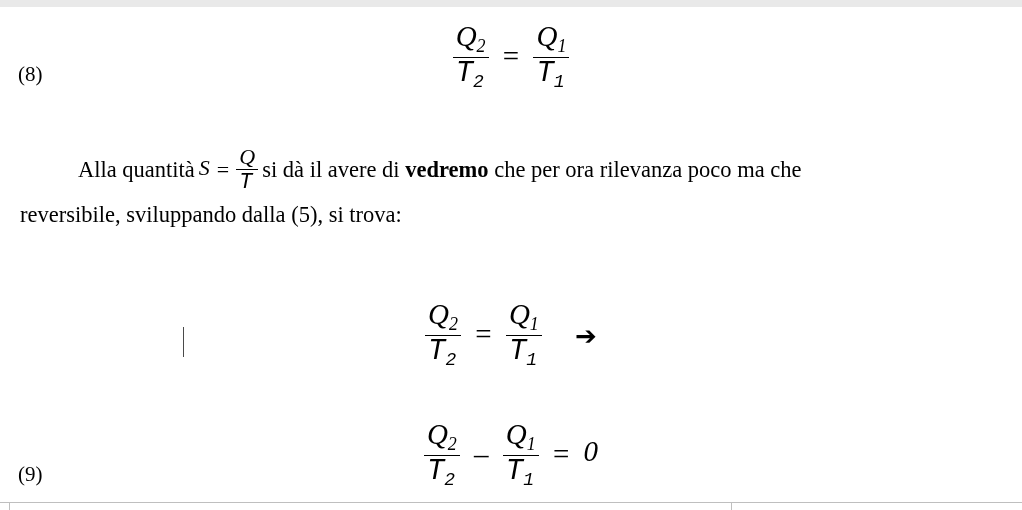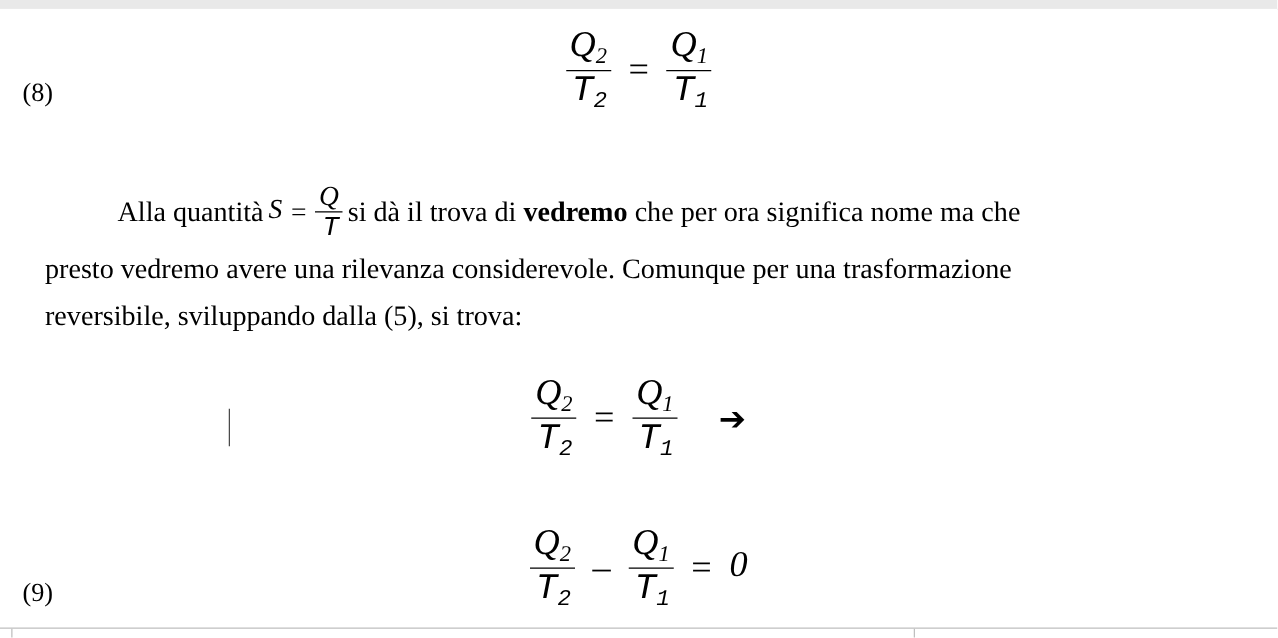--- a/index.html
+++ b/index.html
@@ -31,21 +31,21 @@
   }
   
   .math {
     font-family: "Liberation Serif", serif;
     font-style: italic;
     white-space: nowrap;
   }
   .frac {
     display: inline-block;
     vertical-align: middle;
-    text-align: right;
+    text-align: left;
     line-height: 1.05;
   }
   .frac .num {
     display: block;
     border-bottom: 1.4px solid #000;
     padding: 0 3px 1px 3px;
   }
   .frac .den {
     display: block;
     padding: 1px 3px 0 3px;
@@ -85,21 +85,20 @@
   }
   #eq8-body .frac { font-size: 29px; }
   
   #para {
     position: absolute;
     left: 20px;
     top: 140px;
     width: 965px;
     font-size: 22.5px;
     line-height: 38px;
-    margin-left: 16px;
   }
   #para .indent { display: inline-block; width: 58px; }
   #para b { font-weight: bold; }
   .inline-math {
     display: inline-block;
     vertical-align: middle;
     font-size: 22px;
     font-style: italic;
     margin: 0 4px;
     position: relative;
@@ -189,22 +188,21 @@
       </span>
       <span class="op">=</span>
       <span class="frac">
         <span class="num"><span>Q</span><span class="sub">1</span></span>
         <span class="den"><span>T</span><span class="sub">1</span></span>
       </span>
     </div>
   </div>
 
   <div id="para">
-    <span class="indent"></span><span>Alla quantità</span><span class="inline-math math"><span>S</span><span class="op">=</span><span class="frac"><span class="num">Q</span><span class="den">T</span></span></span><span>si dà il trova di</span> <b>vedremo</b> <span>che per ora significa nome ma che</span>
-    <div>presto vedremo avere una rilevanza considerevole. Comunque per una trasformazione</div>
+    <span class="indent"></span><span>Alla quantità</span><span class="inline-math math"><span>S</span><span class="op">=</span><span class="frac"><span class="num">Q</span><span class="den">T</span></span></span><span>si dà il avere di</span> <b>vedremo</b> <span>che per ora rilevanza poco ma che</span>
     <div>reversibile, sviluppando dalla (5), si trova:</div>
   </div>
 
   <div id="eqA-wrap">
     <div class="text-caret"></div>
     <div id="eqA-body" class="math">
       <span class="frac">
         <span class="num"><span>Q</span><span class="sub">2</span></span>
         <span class="den"><span>T</span><span class="sub">2</span></span>
       </span>

